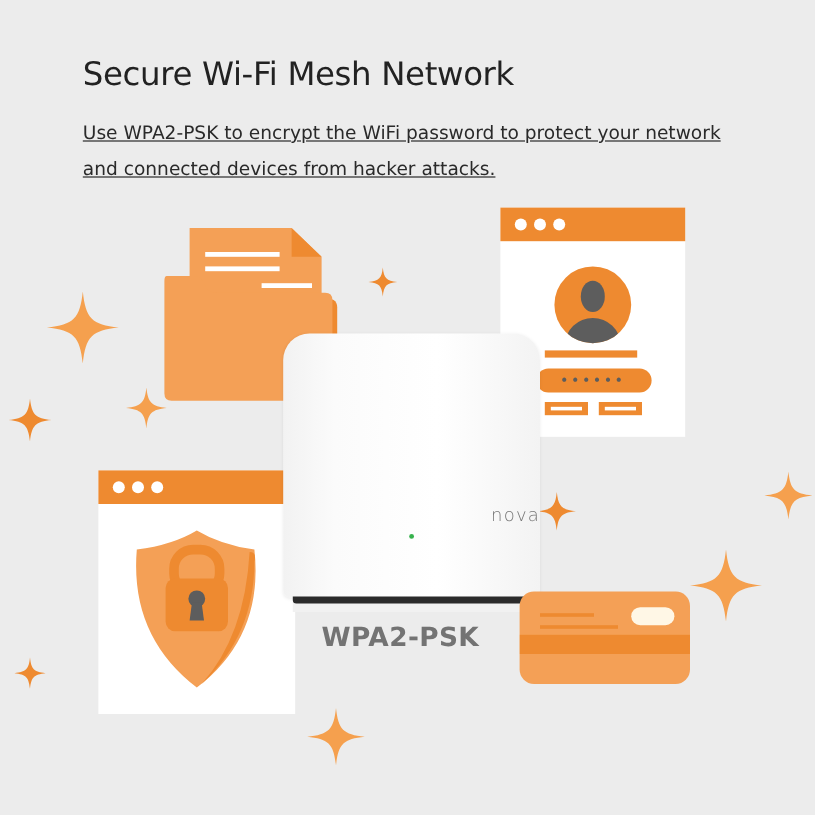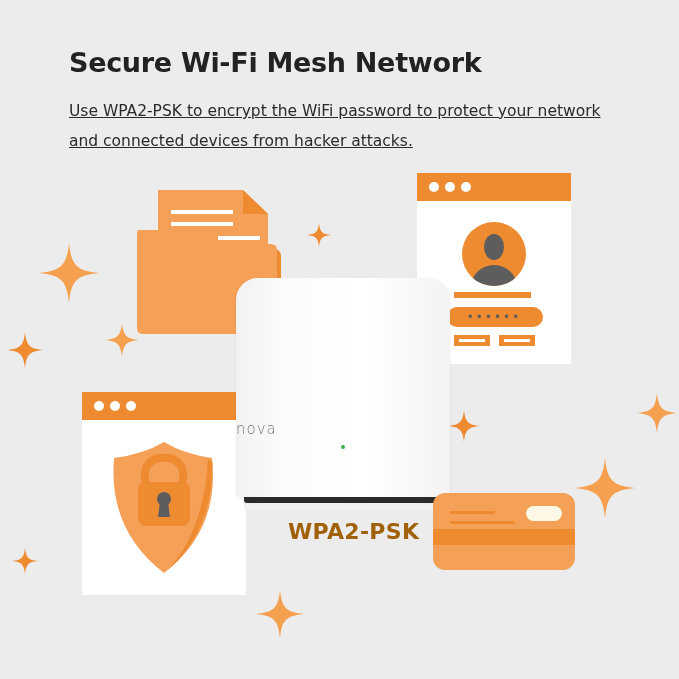--- a/index.html
+++ b/index.html
@@ -1,27 +1,27 @@
 <!DOCTYPE html>
 <html><head>
 <meta charset="utf-8">
 <style>
   html, body { margin:0; padding:0; }
   body { width:679px; height:679px; background:#ececec; position:relative; overflow:hidden; font-family:"DejaVu Sans", sans-serif; }
   .abs { position:absolute; }
-  .title { left:69px; top:47px; font-size:27px; font-weight:bold; color:#222; letter-spacing:-0.3px; white-space:nowrap; }
+  .title { left:69px; top:47px; font-size:27px; font-weight:normal; color:#222; letter-spacing:-0.3px; white-space:nowrap; }
   .desc { left:69px; top:96px; width:560px; font-size:15.5px; line-height:30px; color:#2a2a2a;text-decoration:underline; }
-  .wpa-label { left:268px; top:519px; font-size:22px; font-weight:bold; color:#a16207; letter-spacing:0.3px;margin-left:20px; }
+  .wpa-label { left:268px; top:519px; font-size:22px; font-weight:bold; color:#737373; letter-spacing:0.3px; }
   .window { background:#fff; }
   .win-bar { height:28px; display:flex; align-items:center; padding-left:12px; gap:6px; }
   .dot { width:10px; height:10px; background:#fff; border-radius:50%; }
   .router { left:236px; top:278px; width:214px; height:220px; background:linear-gradient(90deg,#f2f2f2 0%,#fbfbfb 20%,#ffffff 60%,#f3f3f3 100%); border-radius:22px 22px 6px 6px; box-shadow:0 1px 3px rgba(0,0,0,0.08); }
   .router-base { left:244px; top:497px; width:200px; height:6px; background:#2b2b2b; border-radius:0 0 3px 3px; }
   .router-base2 { left:244px; top:500px; width:200px; height:10px; background:#f1f1f1; }
-  .nova { left:0; width:214px; top:142px; text-align:left; font-size:15px; color:#777; letter-spacing:1px; font-weight:300; }
+  .nova { left:0; width:214px; top:142px; text-align:right; font-size:15px; color:#777; letter-spacing:1px; font-weight:300; }
   .led { left:105px; top:167px; width:4px; height:4px; background:#37b24d; border-radius:50%; }
   .card { left:433px; top:493px; width:142px; height:77px; background:#f4a056; border-radius:12px; overflow:hidden; }
   .card-stripe { left:0; top:36px; width:142px; height:16px; background:#ee8a30; }
   .card-line1 { left:17px; top:18px; width:45px; height:3px; background:#ee8a30; }
   .card-line2 { left:17px; top:28px; width:65px; height:3px; background:#ee8a30; }
   .card-chip { left:93px; top:13px; width:36px; height:15px; background:#fff7e6; border-radius:8px; }
 </style>
 </head>
 <body>
 

